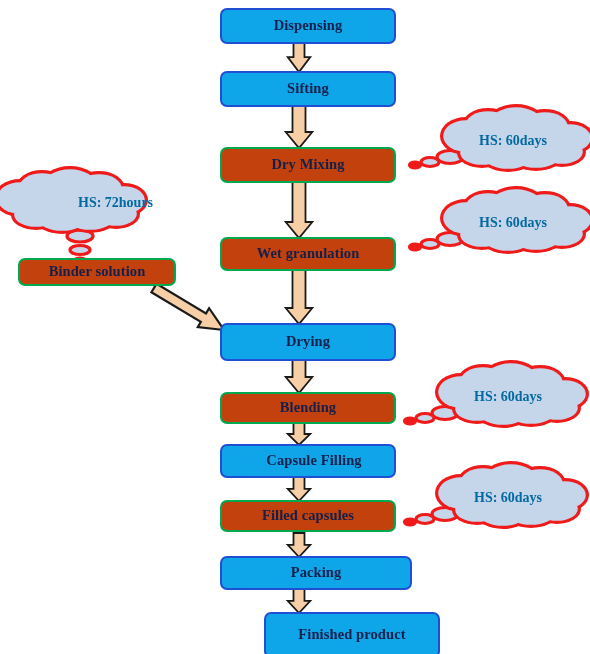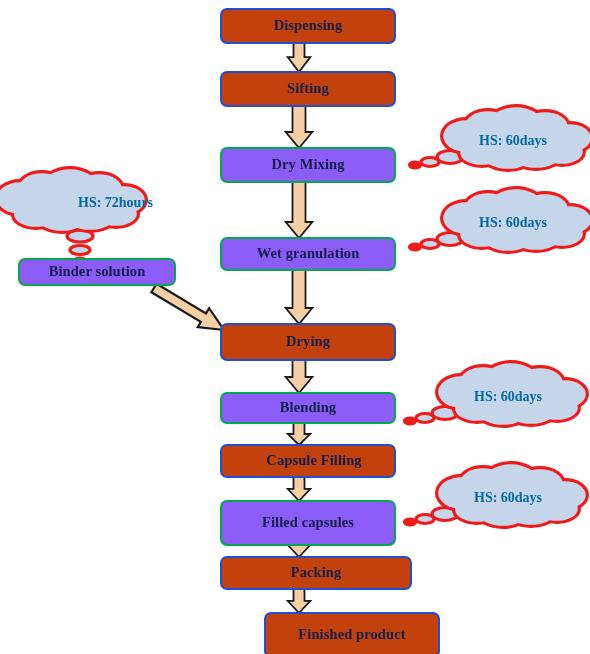--- a/index.html
+++ b/index.html
@@ -33,25 +33,25 @@
     border-radius: 7px;
     font-size: 14.5px;
     font-weight: bold;
     color: #15204a;
     letter-spacing: 0.1px;
     text-align: center;
     line-height: 1.1;
     z-index: 3;
   }
   .node.blue {
+    background: #0ea5e9;
+    border: 2.4px solid #1f4fd2;
+  }
+  .node.green {
     background: #c2410c;
-    border: 2.4px solid #1f4fd2;
-  }
-  .node.green {
-    background: #8b5cf6;
     border: 2.4px solid #00a94f;
   }
   .cloud-label {
     position: absolute;
     font-size: 14px;
     font-weight: bold;
     color: #0369a1;
     white-space: nowrap;
     z-index: 4;
     pointer-events: none;
@@ -216,21 +216,21 @@
       </div>
       <div class="node blue" style="left: 220px; top: 323px; width: 176px; height: 38px;">
         <span>Drying</span>
       </div>
       <div class="node green" style="left: 220px; top: 392px; width: 176px; height: 32px;">
         <span>Blending</span>
       </div>
       <div class="node blue" style="left: 220px; top: 444px; width: 176px; height: 34px; padding-left: 12px;">
         <span>Capsule Filling</span>
       </div>
-      <div class="node green" style="left: 220px; top: 500px; width: 176px; height: 46px; justify-content: center;">
+      <div class="node green" style="left: 220px; top: 500px; width: 176px; height: 32px; justify-content: center;">
         <span>Filled capsules</span>
       </div>
       <div class="node blue" style="left: 220px; top: 556px; width: 192px; height: 34px; justify-content: center;">
         <span>Packing</span>
       </div>
       <div class="node blue" style="left: 220px; top: 612px; width: 176px; height: 46px; margin-left: 44px;">
         <span>Finished product</span>
       </div>
       <div class="node green" style="left: 18px; top: 258px; width: 158px; height: 28px;">
         <span>Binder solution</span>

